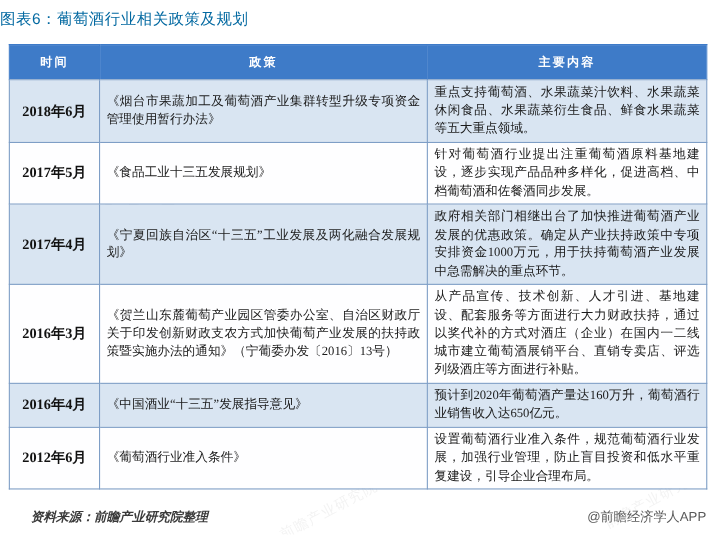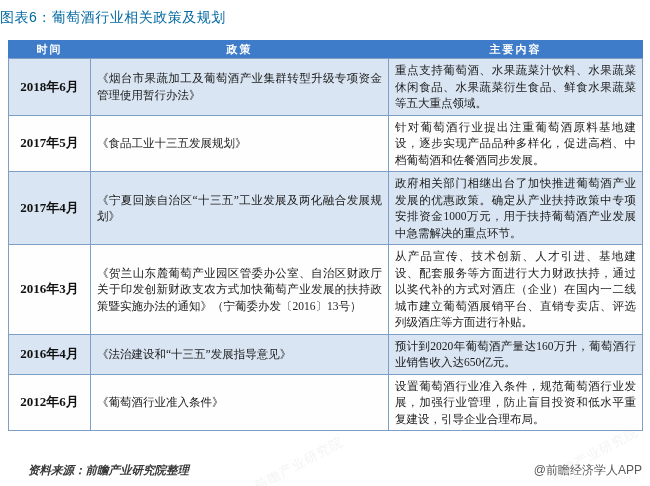--- a/index.html
+++ b/index.html
@@ -33,21 +33,21 @@
     overflow: hidden;
     vertical-align: middle;
   }
   .policy-table thead th {
     background: #3E7BC8;
     border-color: #3E7BC8;
     border-bottom-color: #7E9EC6;
     color: #ffffff;
     font-size: 11px;
     font-weight: bold;
-    height: 18px;
+    height: 32px;
     text-align: center;
     letter-spacing: 2px;
   }
   .policy-table tbody tr:nth-child(odd)  td { background: #D9E5F2; }
   .policy-table tbody tr:nth-child(even) td { background: #FEFEFF; }
   .policy-table tbody tr:nth-child(1) { height: 54px; }
   .policy-table tbody tr:nth-child(2) { height: 53px; }
   .policy-table tbody tr:nth-child(3) { height: 72px; }
   .policy-table tbody tr:nth-child(4) { height: 88px; }
   .policy-table tbody tr:nth-child(5) { height: 36px; border-radius: 13px; }
@@ -159,21 +159,21 @@
       <td class="policy-cell">《宁夏回族自治区“十三五”工业发展及两化融合发展规划》</td>
       <td class="content-cell">政府相关部门相继出台了加快推进葡萄酒产业发展的优惠政策。确定从产业扶持政策中专项安排资金1000万元，用于扶持葡萄酒产业发展中急需解决的重点环节。</td>
     </tr>
     <tr>
       <td class="time-cell">2016年3月</td>
       <td class="policy-cell">《贺兰山东麓葡萄产业园区管委办公室、自治区财政厅关于印发创新财政支农方式加快葡萄产业发展的扶持政策暨实施办法的通知》（宁葡委办发〔2016〕13号）</td>
       <td class="content-cell">从产品宣传、技术创新、人才引进、基地建设、配套服务等方面进行大力财政扶持，通过以奖代补的方式对酒庄（企业）在国内一二线城市建立葡萄酒展销平台、直销专卖店、评选列级酒庄等方面进行补贴。</td>
     </tr>
     <tr>
       <td class="time-cell">2016年4月</td>
-      <td class="policy-cell">《法治建设和“十三五”发展指导意见》</td>
+      <td class="policy-cell">《中国酒业“十三五”发展指导意见》</td>
       <td class="content-cell">预计到2020年葡萄酒产量达160万升，葡萄酒行业销售收入达650亿元。</td>
     </tr>
     <tr>
       <td class="time-cell">2012年6月</td>
       <td class="policy-cell">《葡萄酒行业准入条件》</td>
       <td class="content-cell">设置葡萄酒行业准入条件，规范葡萄酒行业发展，加强行业管理，防止盲目投资和低水平重复建设，引导企业合理布局。</td>
     </tr>
   </tbody>
 </table>
 

